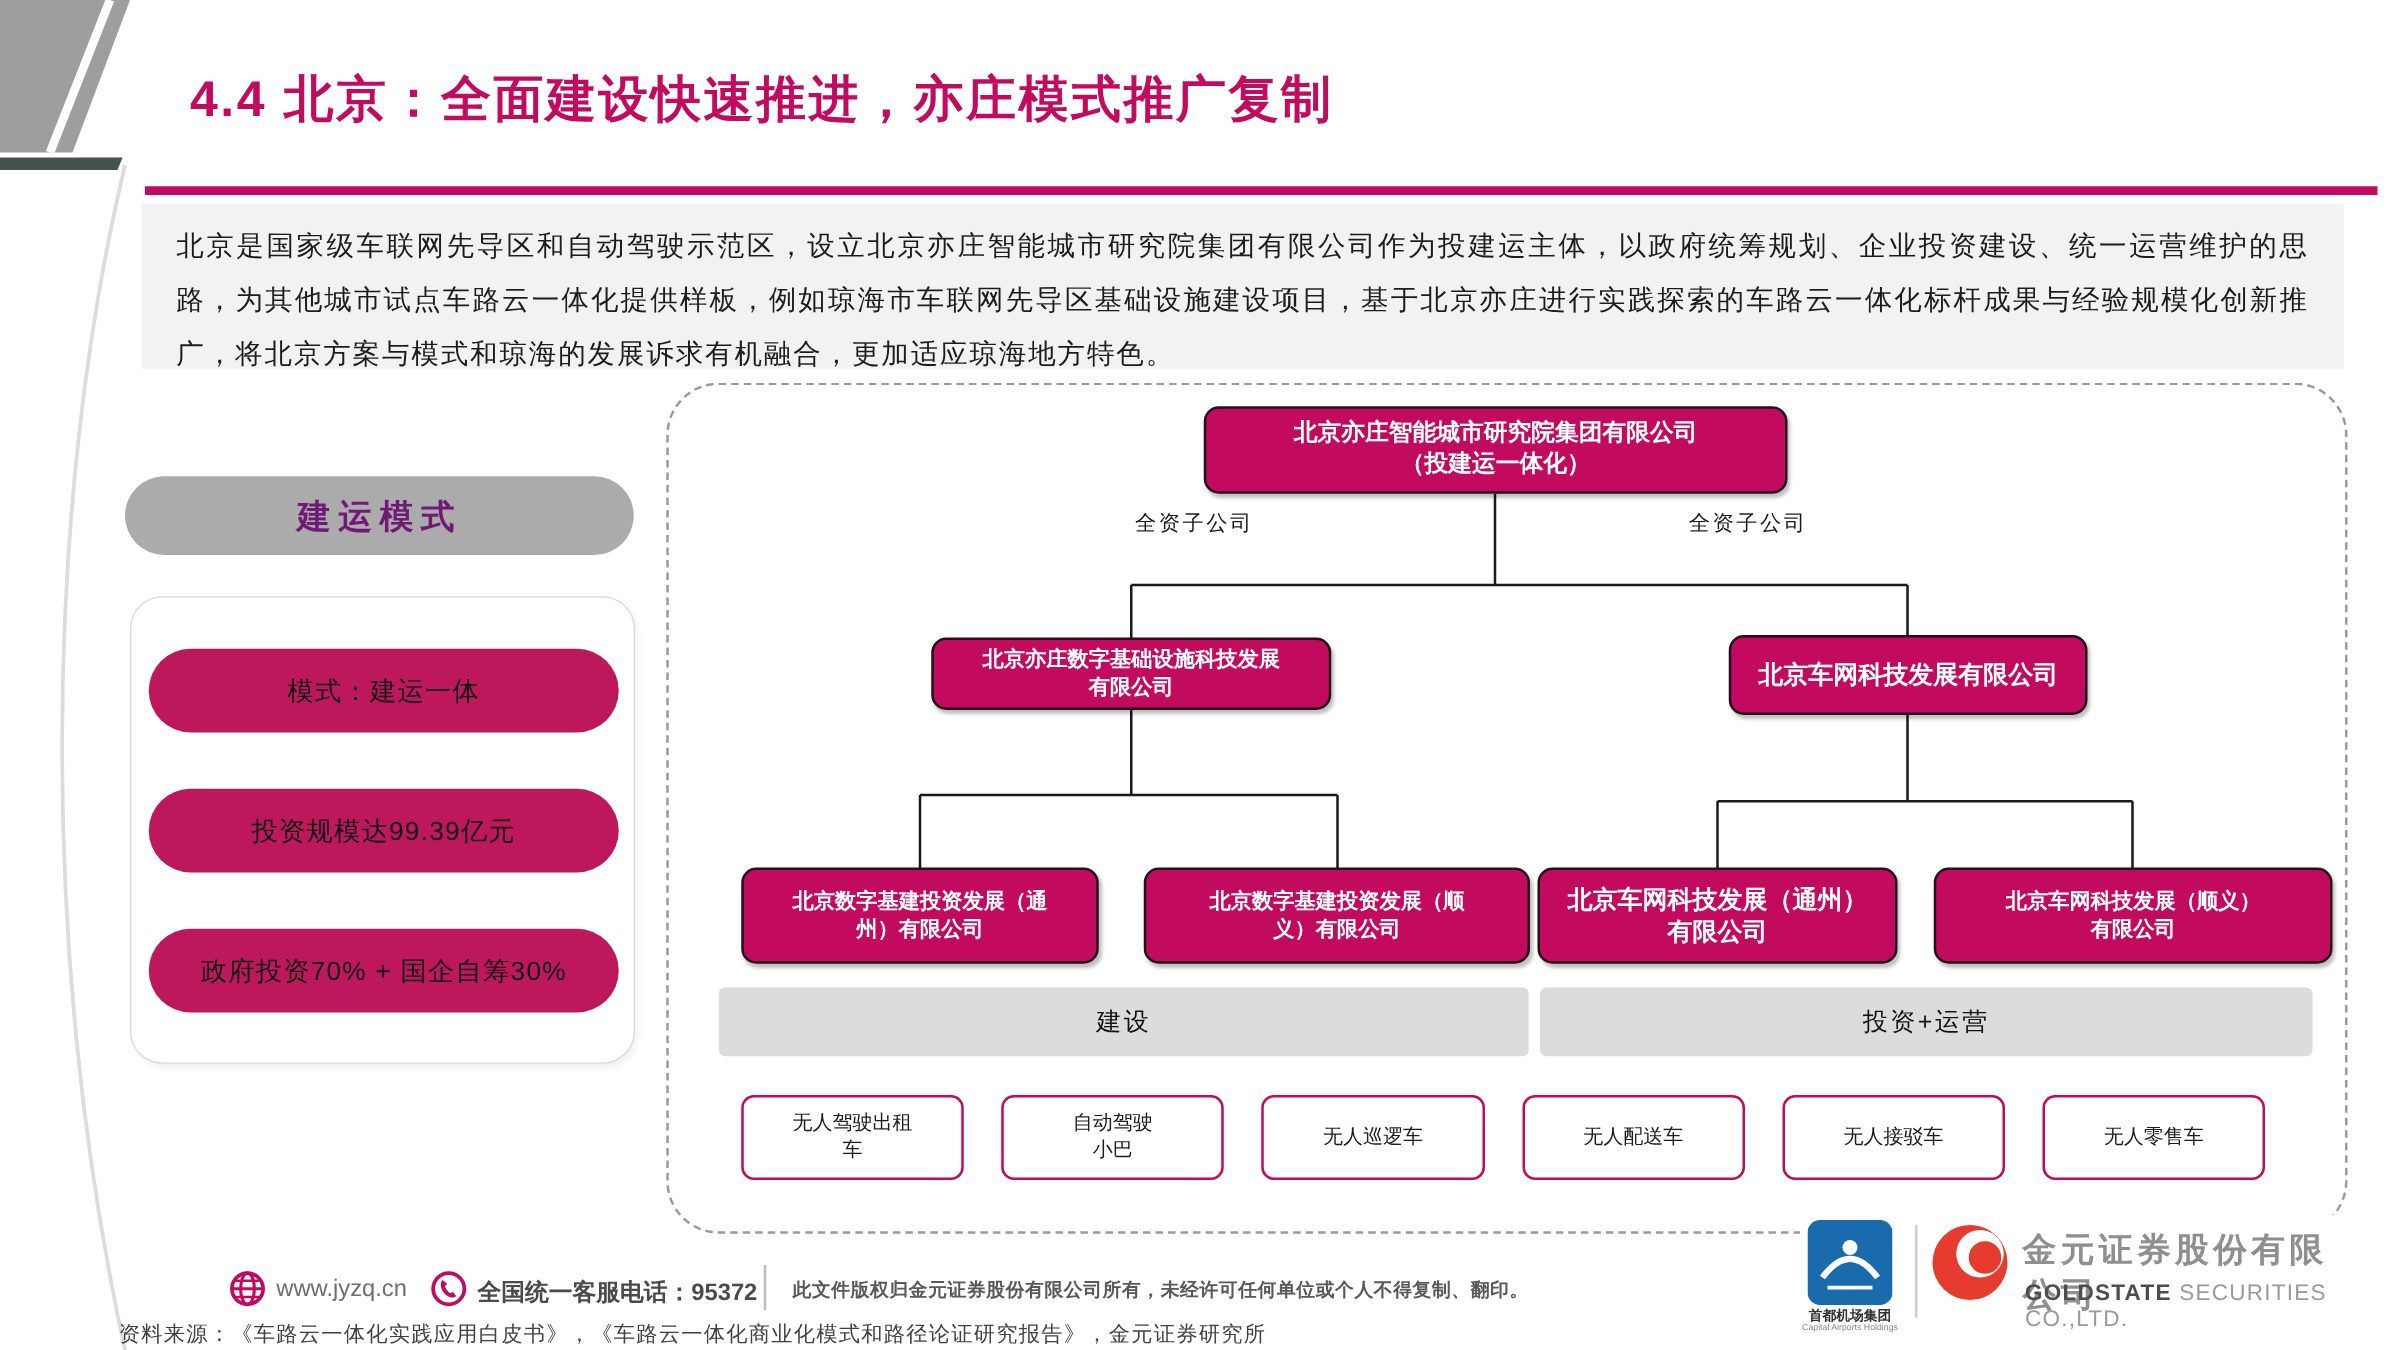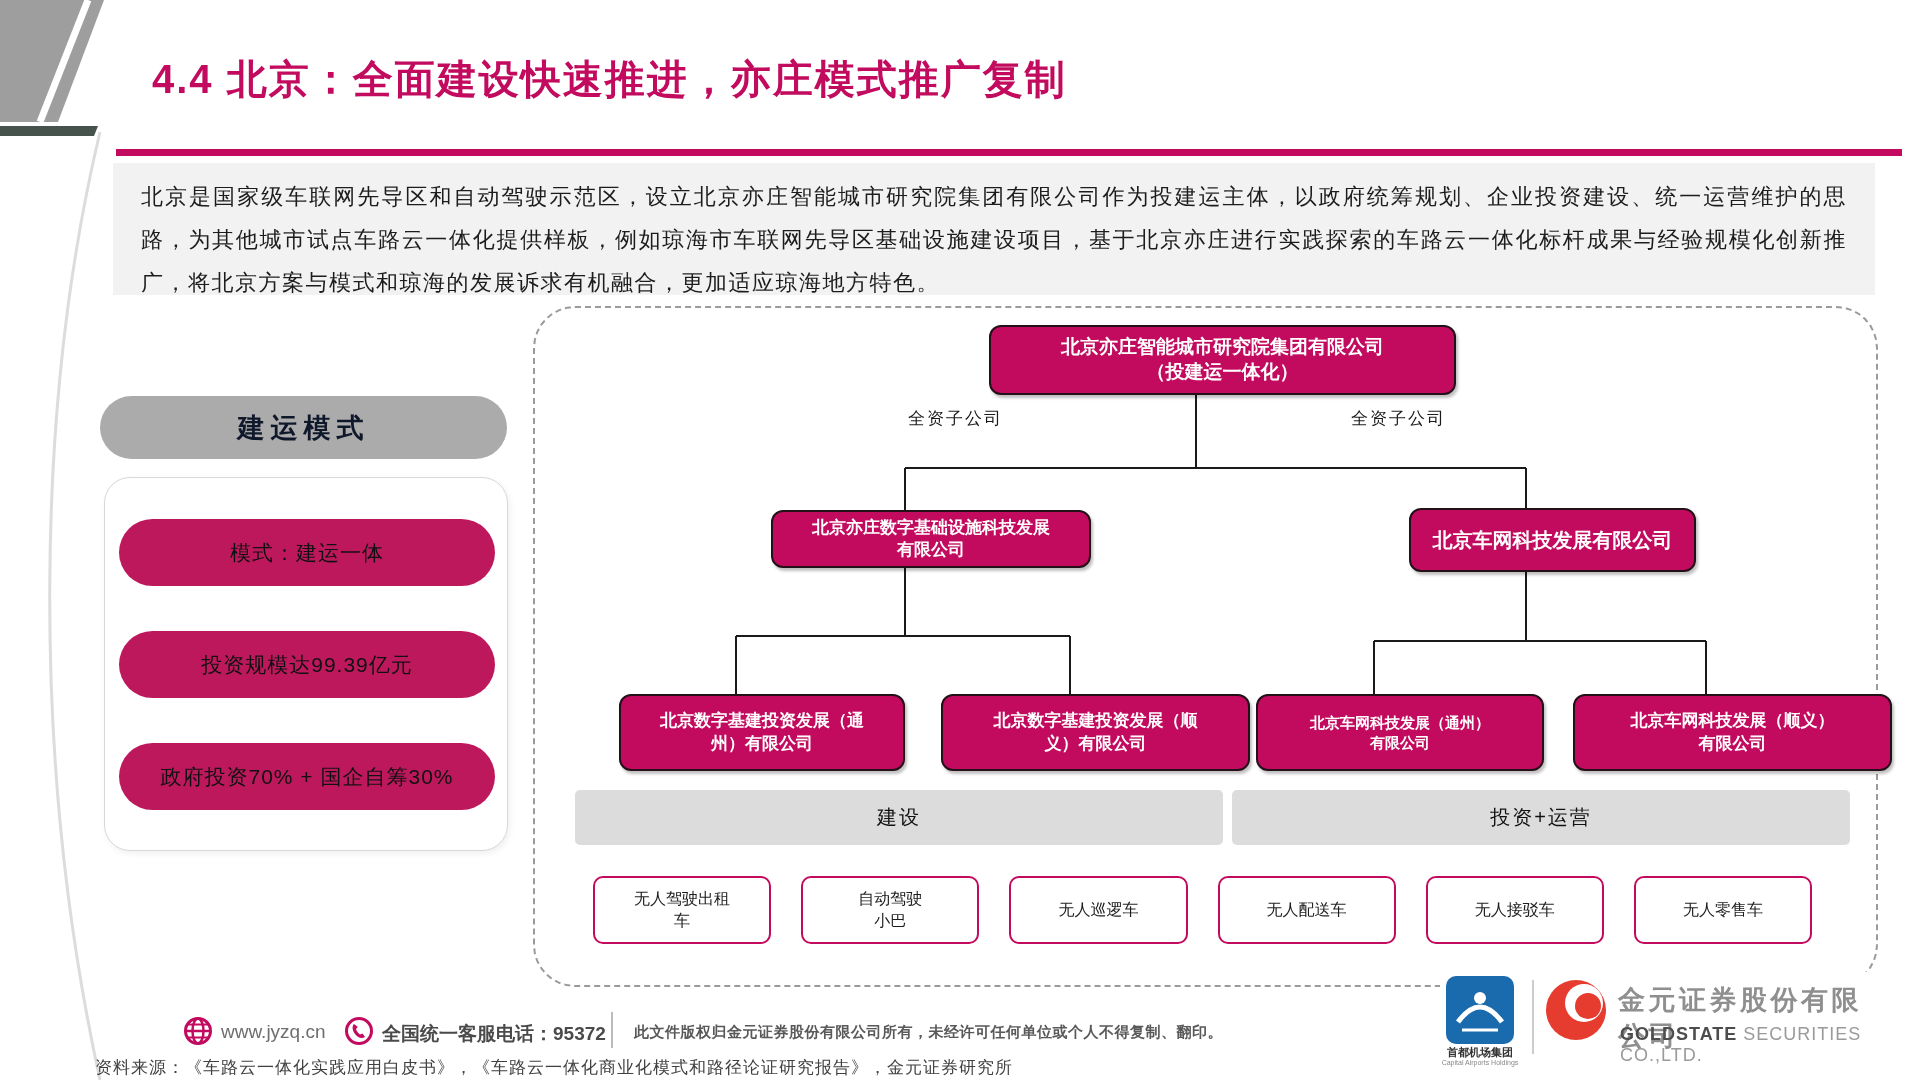--- a/index.html
+++ b/index.html
@@ -25,24 +25,24 @@
     background: #F2F2F2; z-index: 1;
     padding: 12px 28px 0 28px;
   }
   .paragraph-box p {
     font-size: 22px; line-height: 43px; color: #1c1c1c;
     letter-spacing: 1.5px; text-align: justify;
   }
 
   
   .side-pill {
-    left: 100px; top: 396px; width: 407px; height: 63px;
+    left: 100px; top: 381px; width: 407px; height: 63px;
     background: #ABABAB; border-radius: 32px;
     display: flex; align-items: center; justify-content: center;
-    color: #0f172a; font-size: 27px; font-weight: bold; letter-spacing: 6px; z-index: 2;
+    color: #701a75; font-size: 27px; font-weight: bold; letter-spacing: 6px; z-index: 2;
   }
   .side-card {
     left: 104px; top: 477px; width: 404px; height: 374px;
     background: #ffffff; border: 1.5px solid #d8d8d8; border-radius: 26px;
     box-shadow: 2px 3px 6px rgba(0,0,0,0.06); z-index: 1;
   }
   .side-item {
     position: absolute; left: 14px; width: 376px; height: 67px;
     background: #be185d; border-radius: 34px;
     display: flex; align-items: center; justify-content: center;
@@ -59,28 +59,27 @@
   }
 
   
   .obox {
     position: absolute; z-index: 2;
     background: #C20B5E; border: 2px solid #241018; border-radius: 12px;
     color: #ffffff; font-weight: bold; text-align: center;
     display: flex; align-items: center; justify-content: center;
     white-space: pre-line; line-height: 1.3;
     box-shadow: 2px 3px 3px rgba(0,0,0,0.25);
-    margin-left: 26px;
   }
   .obox-root  { left: 963px;  top: 325px; width: 467px; height: 70px; font-size: 19px; }
   .obox-l2a   { left: 745px;  top: 510px; width: 320px; height: 58px; font-size: 17px; }
   .obox-l2b   { left: 1383px; top: 508px; width: 287px; height: 64px; font-size: 20px; }
   .obox-l3a   { left: 593px;  top: 694px; width: 286px; height: 77px; font-size: 17px; }
   .obox-l3b   { left: 915px;  top: 694px; width: 309px; height: 77px; font-size: 17px; }
-  .obox-l3c   { left: 1230px; top: 694px; width: 288px; height: 77px; font-size: 15px; }
+  .obox-l3c   { left: 1230px; top: 694px; width: 288px; height: 77px; font-size: 20px; }
   .obox-l3d   { left: 1547px; top: 694px; width: 319px; height: 77px; font-size: 17px; }
 
   .branch-label {
     position: absolute; z-index: 2; font-size: 17px; color: #1a1a1a; letter-spacing: 2px;
   }
   .branch-label.left  { left: 908px;  top: 407px; }
   .branch-label.right { left: 1351px; top: 407px; }
 
   
   .band {

